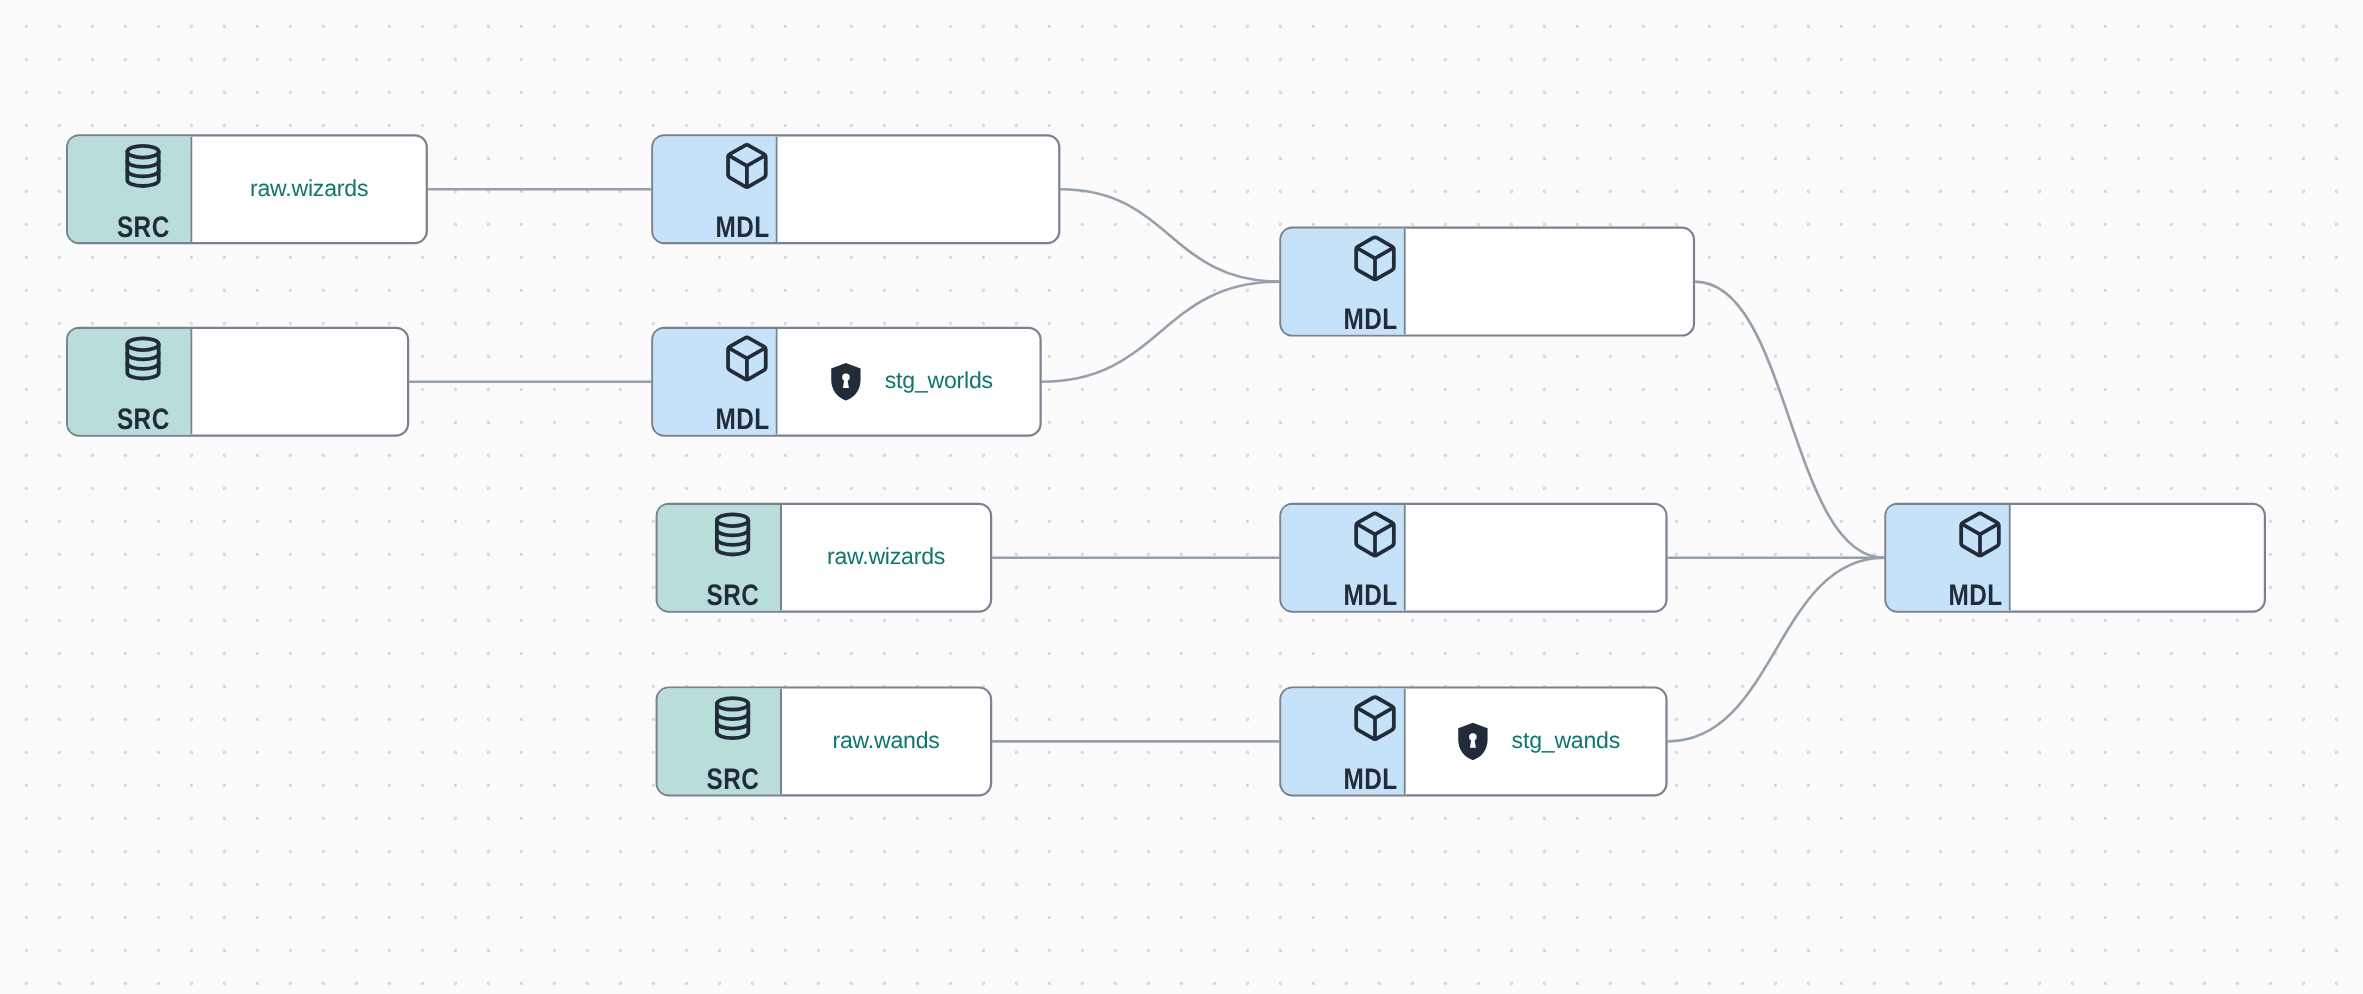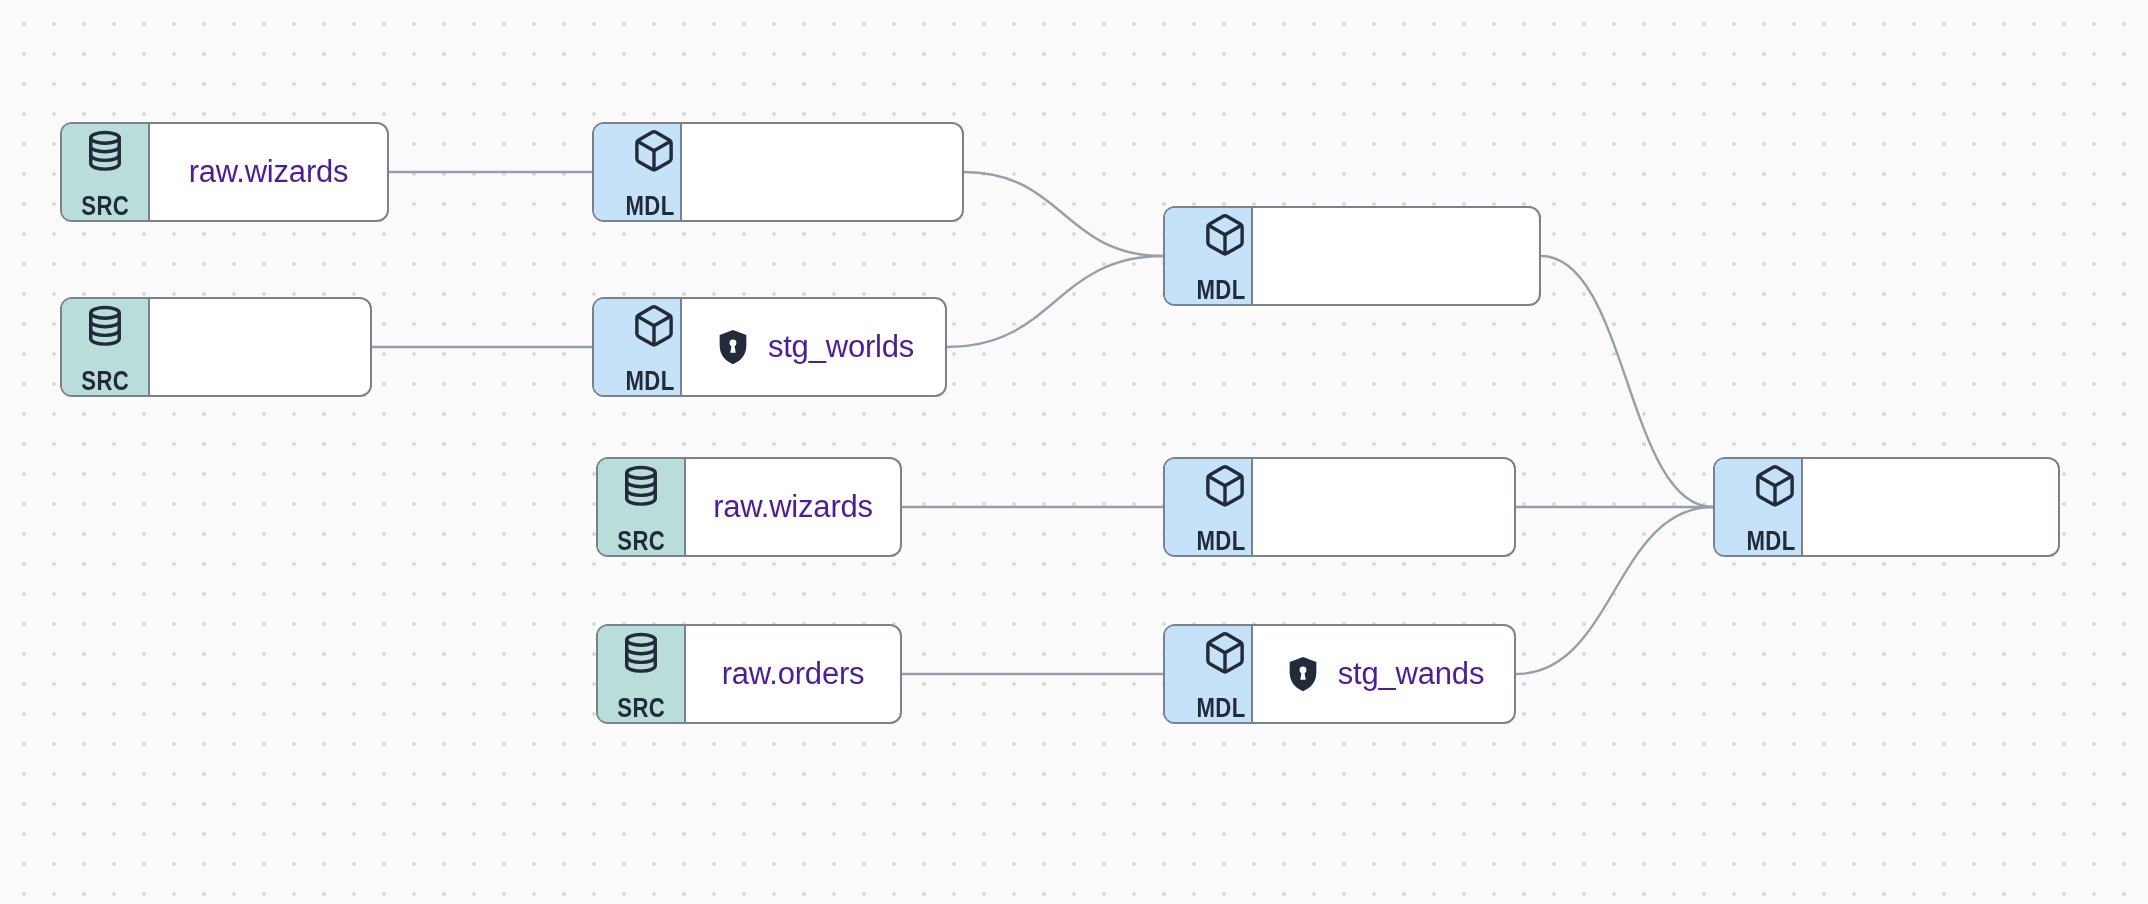--- a/index.html
+++ b/index.html
@@ -40,20 +40,21 @@
     flex: 0 0 86px;
     width: 86px;
     border-right: 2.4px solid var(--border, #7a8290);
     border-radius: 9px 0 0 9px;
     display: flex;
     flex-direction: column;
     align-items: center;
     justify-content: center;
     gap: 18px;
     padding-top: 4px;
+    padding-left: 25px;
   }
   .node.src .badge { background: var(--src-bg, #b9ded9); }
   .node.mdl .badge { background: var(--mdl-bg, #c6e2f8); align-items: flex-end; }
   .badge svg { display: block; }
   .badge-label {
     font-size: 27px;
     font-weight: 600;
     line-height: 1.05;
     color: var(--ink, #222b3a);
     transform: scaleX(0.82);
@@ -64,23 +65,23 @@
     display: flex;
     align-items: center;
     justify-content: center;
     gap: 15px;
     padding: 0 16px;
     min-width: 0;
   }
   .shield { display: none; line-height: 0; }
   .node.has-shield .shield { display: block; }
   .node-label {
-    font-size: 31px;
+    font-size: 21px;
     font-weight: 500;
-    color: #4c1d95;
+    color: #0f766e;
     letter-spacing: -0.2px;
     white-space: nowrap;
   }
 </style>
 </head>
 <body>
 
 <div class="canvas" id="canvas" style="width: 2148px; height: 904px;">
   <svg class="edges" id="edges" width="2148" height="904">
       <path d="M 389 172 L 592 172"></path>
@@ -208,21 +209,21 @@
         <ellipse cx="12" cy="5.2" rx="7.5" ry="2.8"></ellipse>
         <path d="M4.5 5.2 V18.8 C4.5 20.35 7.86 21.6 12 21.6 C16.14 21.6 19.5 20.35 19.5 18.8 V5.2"></path>
         <path d="M4.5 9.7 C4.5 11.25 7.86 12.5 12 12.5 C16.14 12.5 19.5 11.25 19.5 9.7"></path>
         <path d="M4.5 14.2 C4.5 15.75 7.86 17 12 17 C16.14 17 19.5 15.75 19.5 14.2"></path>
       </svg>
 
       <span class="badge-label">SRC</span>
     </div>
     <div class="body">
 
-      <span class="node-label">raw.orders</span>
+      <span class="node-label">raw.wands</span>
     </div>
   </div>
     <div class="node mdl has-shield" style="left: 1163px; top: 624px; width: 353px; height: 100px;">
     <div class="badge">
 
       <svg class="icon-cube" width="52" height="52" viewBox="0 0 24 24" fill="none" stroke="#222b3a" stroke-width="1.8" stroke-linecap="round" stroke-linejoin="round">
         <path d="M21 8a2 2 0 0 0-1-1.73l-7-4a2 2 0 0 0-2 0l-7 4A2 2 0 0 0 3 8v8a2 2 0 0 0 1 1.73l7 4a2 2 0 0 0 2 0l7-4A2 2 0 0 0 21 16Z"></path>
         <path d="M3.3 7 L12 12 L20.7 7"></path>
         <path d="M12 22 V12"></path>
       </svg>

